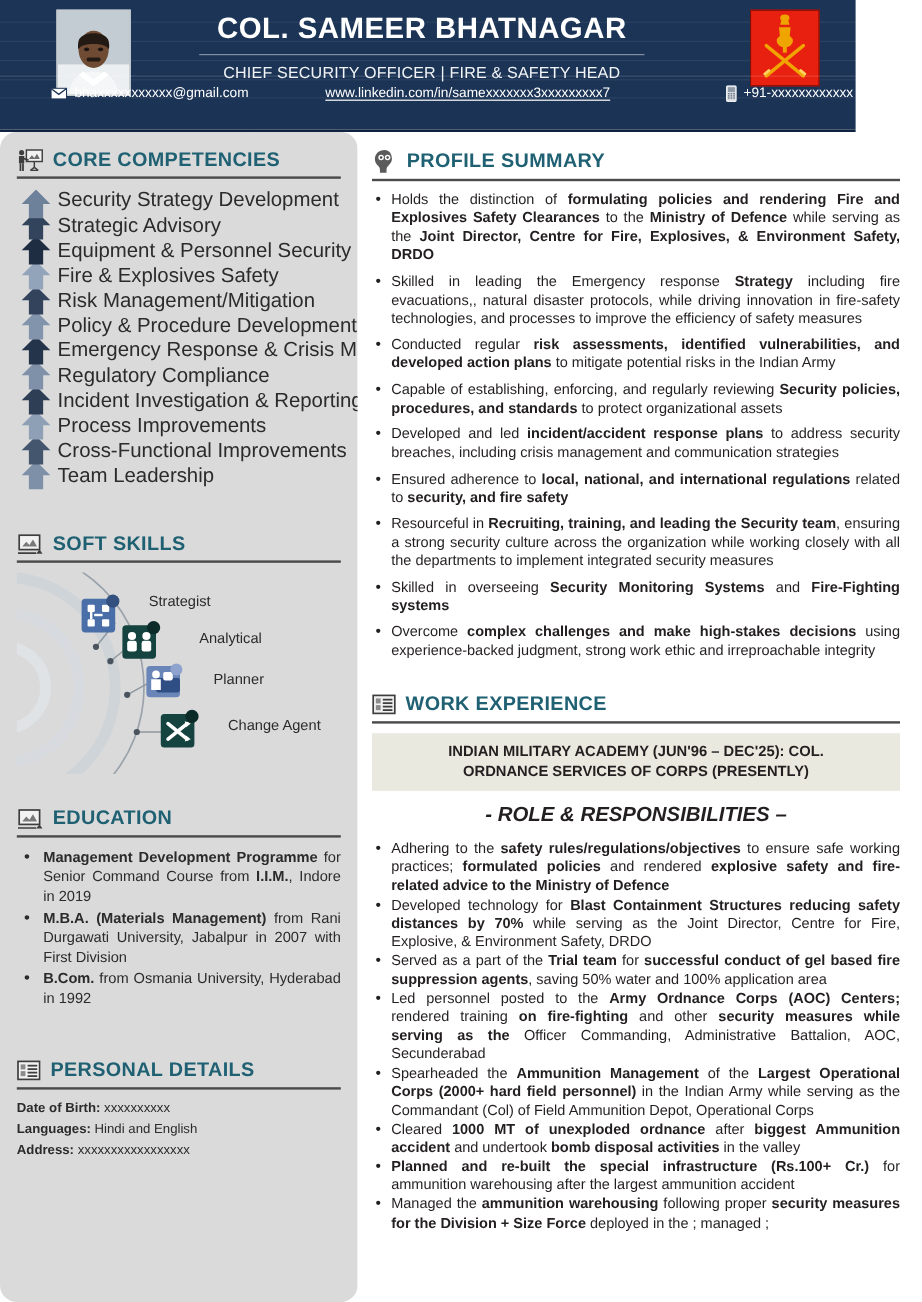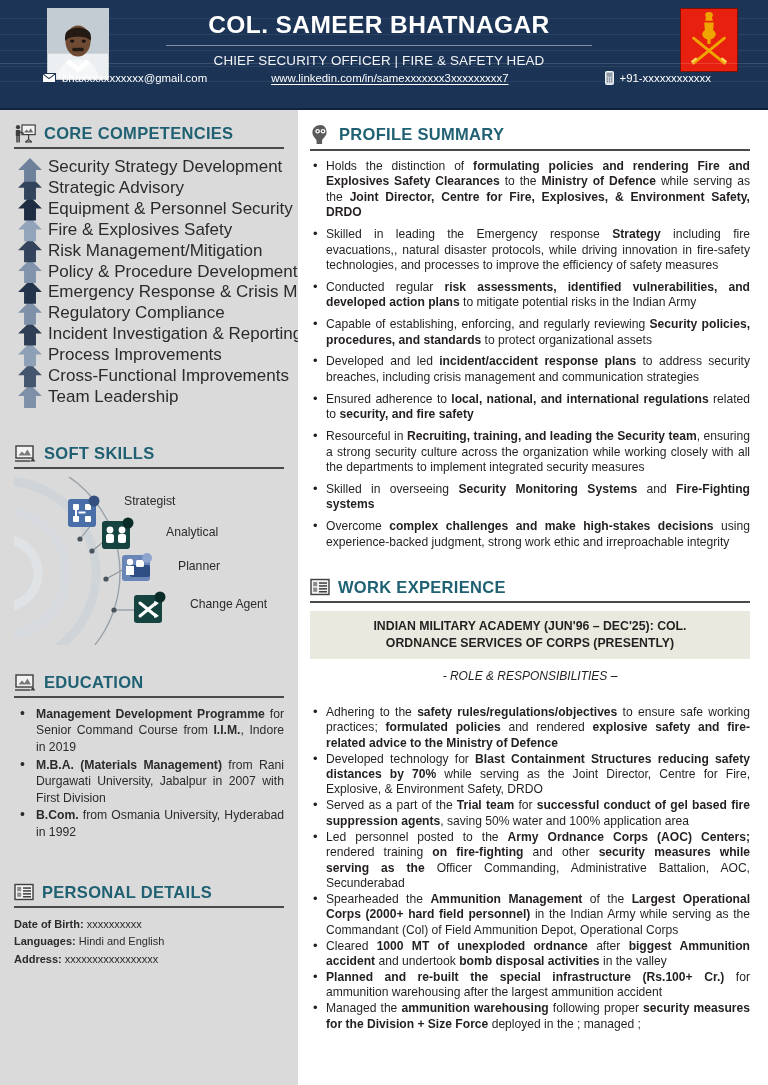--- a/index.html
+++ b/index.html
@@ -11,21 +11,21 @@
     width: 768px; height: 1085px;
     font-family: "Liberation Sans", sans-serif;
     color: #231f20;
     overflow: hidden;
     position: relative;
   }
 
   
   .header {
     position: relative;
-    width: 768px;
+    width: 713px;
     height: 110px;
     background: #1d3557;
     background: linear-gradient(180deg,#1c3456 0%, #1b3355 100%);
     border-bottom: 2px solid #0f2340;
   }
   .header-lines {
     position: absolute; inset: 0;
     pointer-events: none;
   }
   .header-lines i {
@@ -99,20 +99,21 @@
     position: relative;
     width: 768px;
     height: 975px;
     display: flex;
   }
   .sidebar {
     width: 298px;
     background: #dadada;
     padding: 0;
     position: relative;
+    border-radius: 14px;
   }
   .main {
     width: 470px;
     background: #ffffff;
     padding: 0 18px 0 12px;
     position: relative;
   }
 
   
   .sec {
@@ -222,24 +223,24 @@
     background: #eae9df;
     text-align: center;
     font-size: 12.3px;
     font-weight: bold;
     line-height: 17px;
     padding: 7px 40px;
     margin-bottom: 10px;
   }
   .role-head {
     text-align: center;
-    font-size: 12px;
-    font-weight: normal;
+    font-size: 17px;
+    font-weight: bold;
     font-style: italic;
-    margin-bottom: 22px;
+    margin-bottom: 11px;
   }
   b { font-weight: bold; }
 </style>
 </head>
 <body>
 
 <div class="header">
   <div class="header-lines">
     <i style="top:18px"></i>
       <i style="top:34px"></i>

